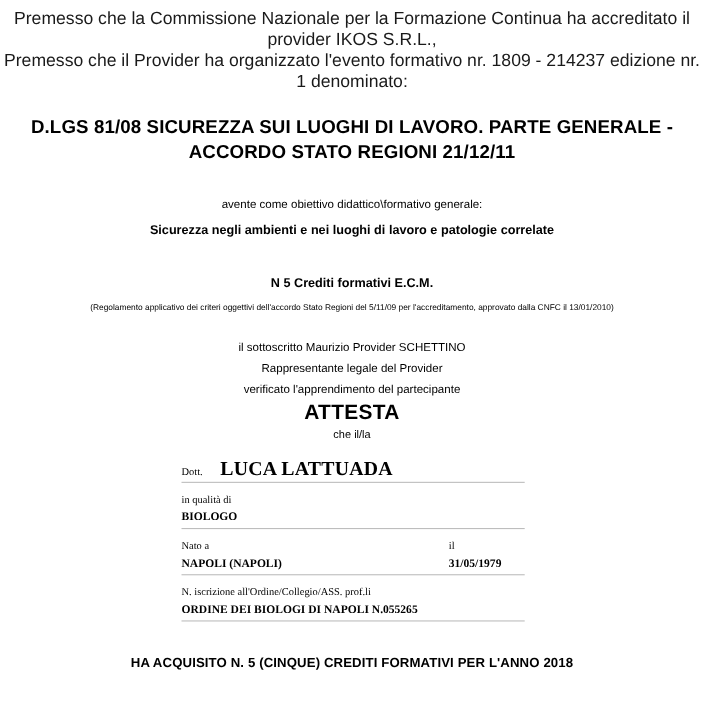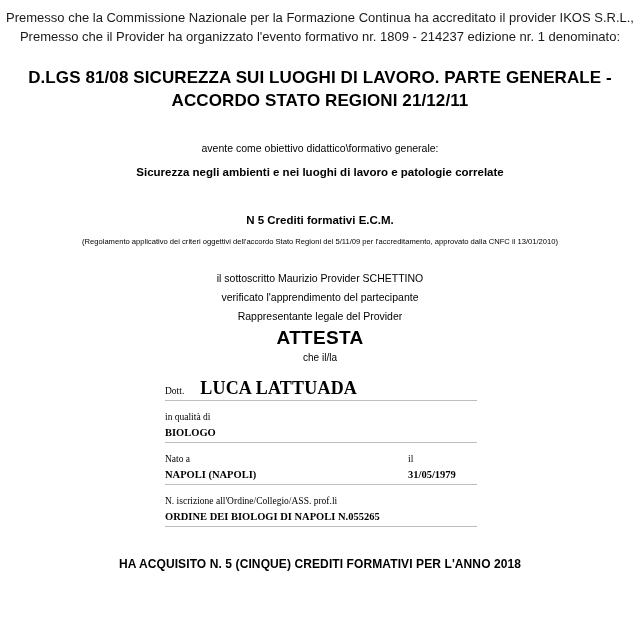--- a/index.html
+++ b/index.html
@@ -20,21 +20,21 @@
     height: 640px;
     box-sizing: border-box;
   }
 
   
   .preamble {
     padding-top: 8px;
     text-align: center;
   }
   .preamble .line {
-    font-size: 13px;
+    font-size: 16px;
     line-height: 19px;
     color: #1a1a1a;
   }
 
   
   .course-title {
     margin-top: 20px;
     text-align: center;
     font-size: 17px;
     font-weight: bold;
@@ -172,22 +172,22 @@
     <div class="value">Sicurezza negli ambienti e nei luoghi di lavoro e patologie correlate</div>
   </div>
 
   <div class="credits">
     <div class="value">N 5 Crediti formativi E.C.M.</div>
     <div class="regulation">(Regolamento applicativo dei criteri oggettivi dell'accordo Stato Regioni del 5/11/09 per l'accreditamento, approvato dalla CNFC il 13/01/2010)</div>
   </div>
 
   <div class="signatory">
     <div class="line">il sottoscritto Maurizio Provider SCHETTINO</div>
+    <div class="line">Rappresentante legale del Provider</div>
     <div class="line">verificato l'apprendimento del partecipante</div>
-    <div class="line">Rappresentante legale del Provider</div>
   </div>
 
   <div class="attesta-block">
     <div class="attesta">ATTESTA</div>
     <div class="sub">che il/la</div>
   </div>
 
   <div class="fields">
 
     <div class="field-row name-row">

